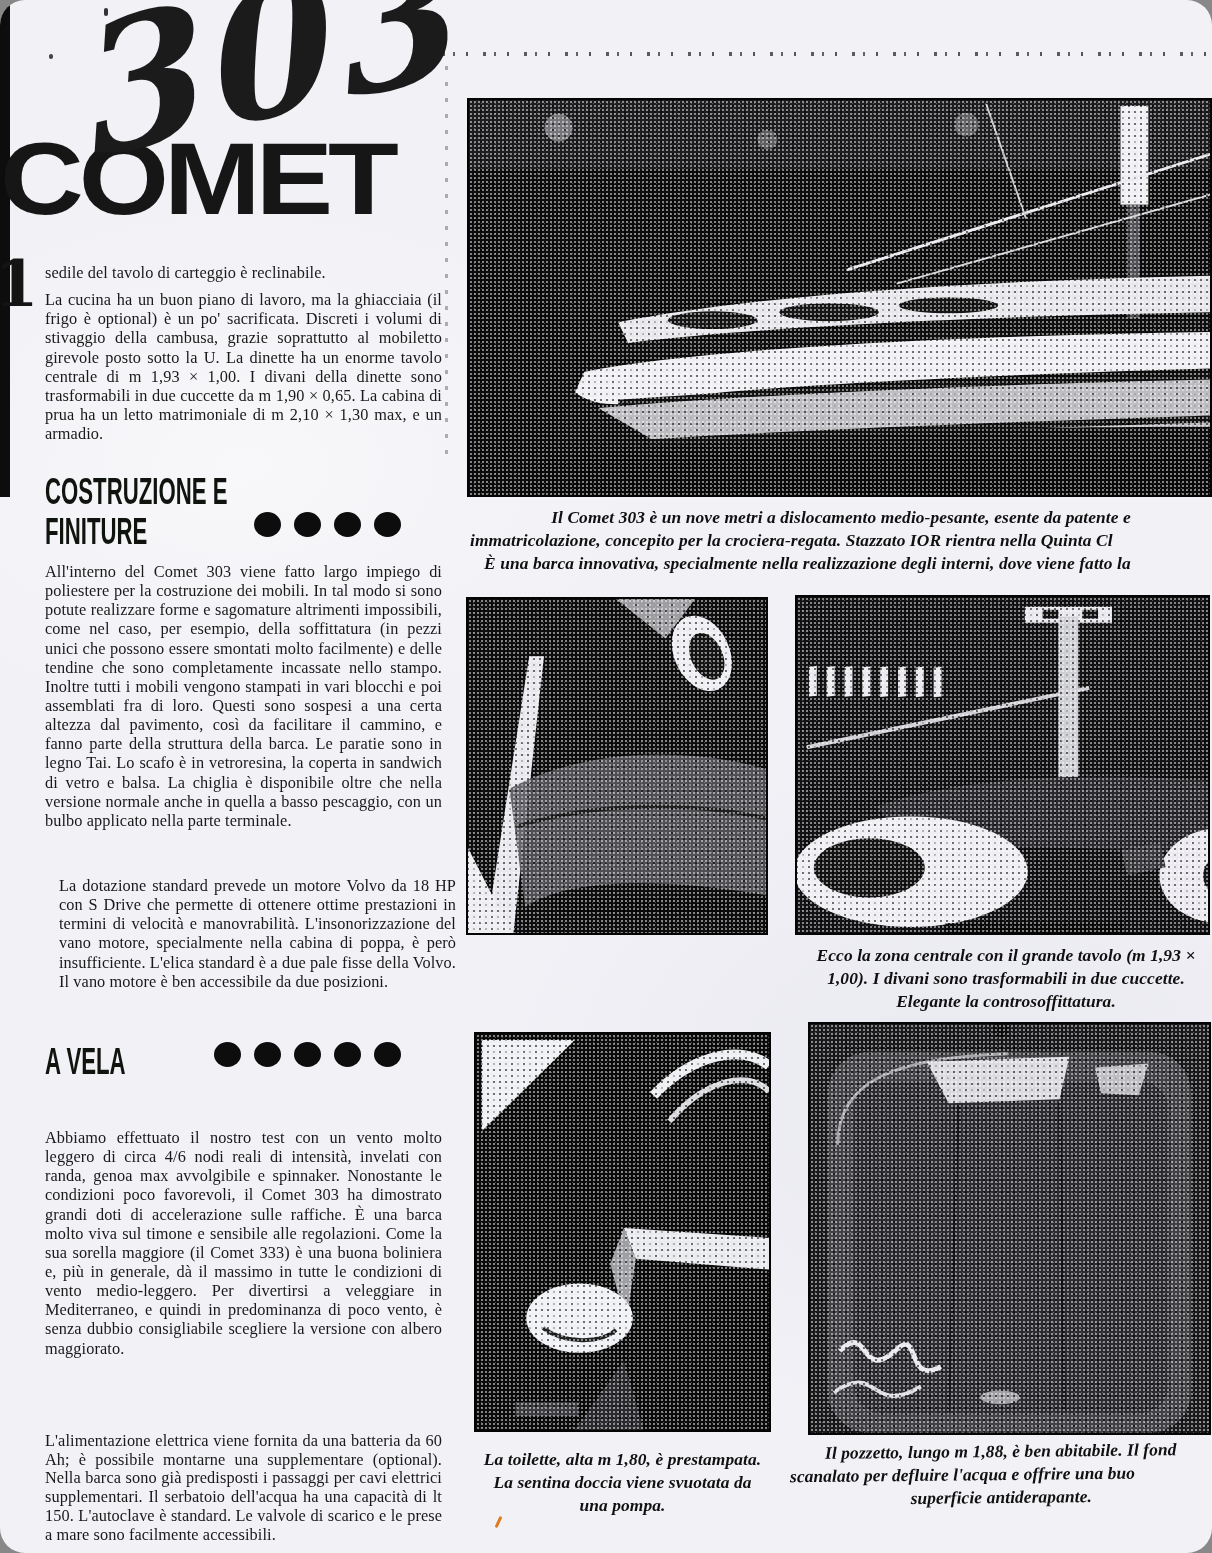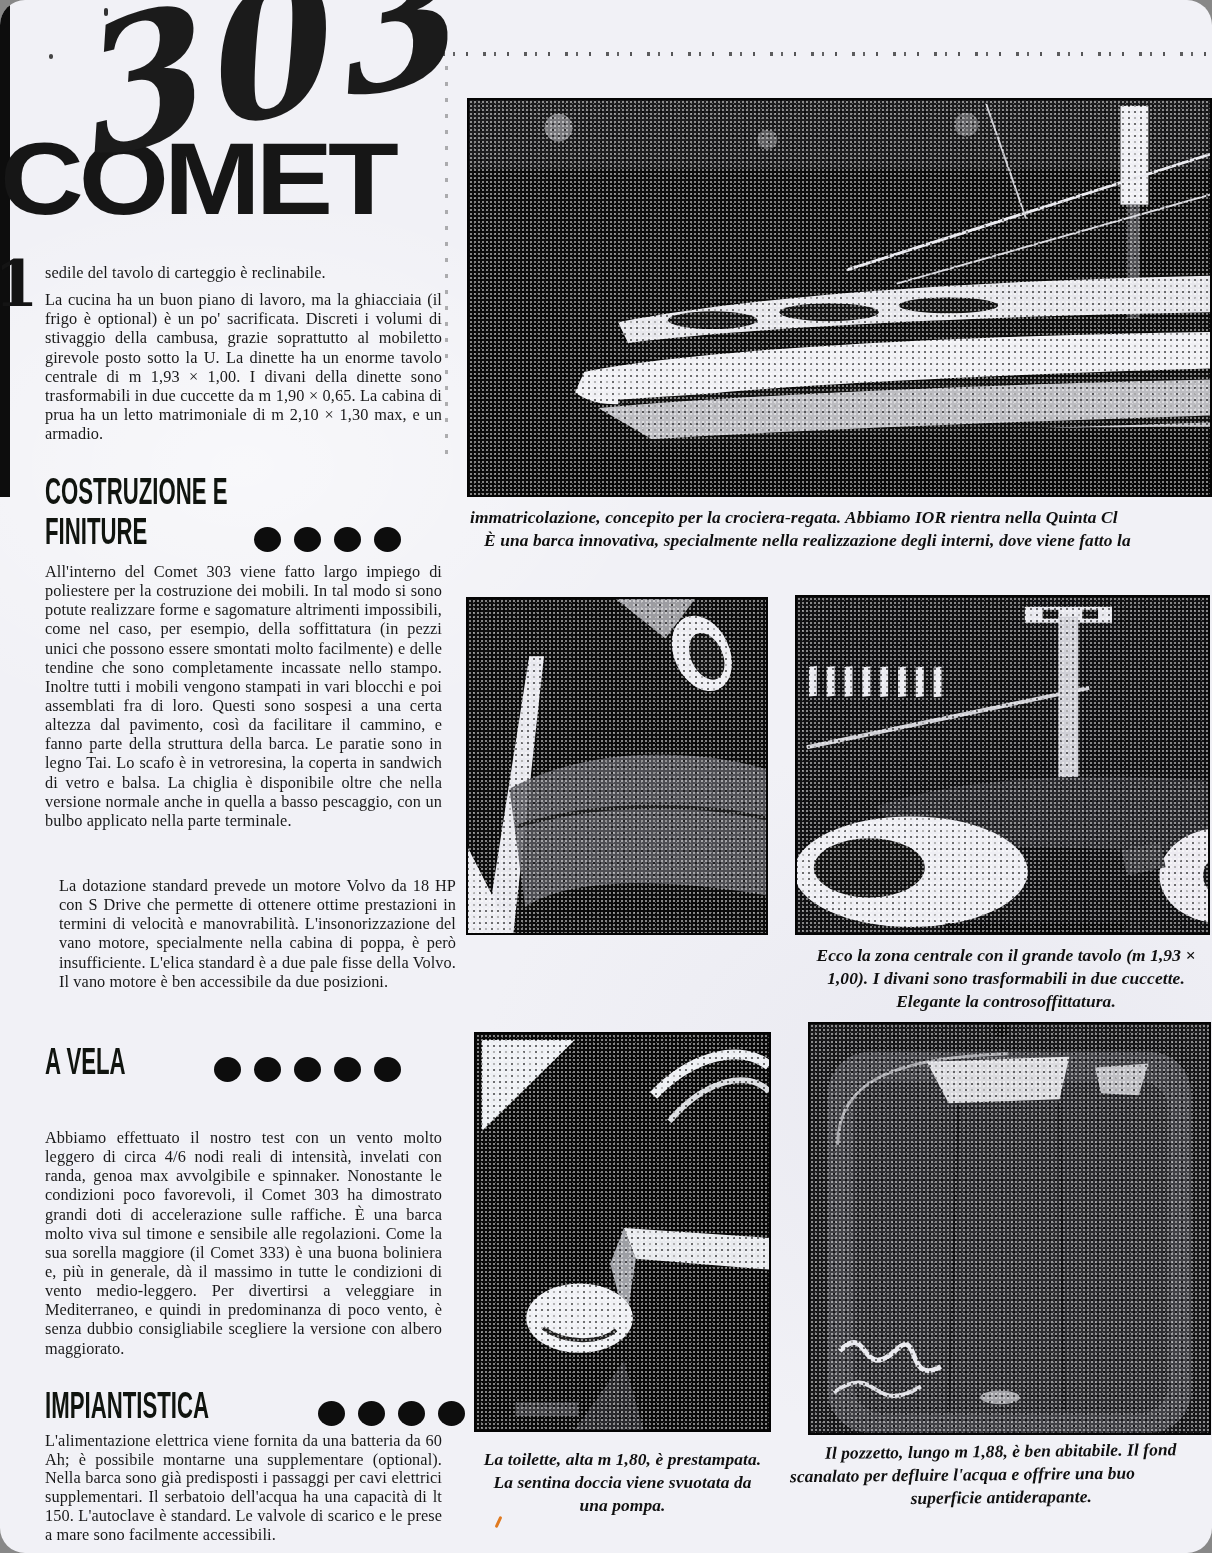--- a/index.html
+++ b/index.html
@@ -44,21 +44,21 @@
   .body-text p + p { margin-top:8px; }
   .intro-line1 { text-align:left; }
 
   .section-head { position:absolute; left:45px; width:356px; }
   .head-line, .head-row span.t {
     font-family:"Liberation Sans", sans-serif; font-weight:900;
     font-size:37px; line-height:1.08; color:#10140f; letter-spacing:0px;
     transform:scaleX(.6); transform-origin:left center; display:inline-block;
     white-space:nowrap;
   }
-  .head-row { display:flex; justify-content:space-between; align-items:flex-end; width:356px; }
+  .head-row { display:flex; justify-content:space-between; align-items:flex-start; width:356px; }
   .dots { display:flex; gap:13px; align-items:center; }
   .dots .dot { width:27px; height:25px; border-radius:50%; background:#0d0d0d; display:inline-block; }
 
   
   .photo { position:absolute; background:#0c0c0c; border:2px solid #050505; overflow:hidden; }
   .photo svg { position:absolute; inset:0; width:100%; height:100%; }
   .dither {
     position:absolute; inset:0; pointer-events:none;
     background-image:
       radial-gradient(rgba(255,255,255,.50) .7px, transparent 1.1px),
@@ -136,31 +136,20 @@
           <span class="dot"></span>
           <span class="dot"></span>
           <span class="dot"></span>
           <span class="dot"></span>
           <span class="dot"></span>
         </span>
     </div>
   </div>
   <div class="body-text" style="top:1128px;">Abbiamo effettuato il nostro test con un vento molto leggero di circa 4/6 nodi reali di intensità, invelati con randa, genoa max avvolgibile e spinnaker. Nonostante le condizioni poco favorevoli, il Comet 303 ha dimostrato grandi doti di accelerazione sulle raffiche. È una barca molto viva sul timone e sensibile alle regolazioni. Come la sua sorella maggiore (il Comet 333) è una buona boliniera e, più in generale, dà il massimo in tutte le condizioni di vento medio-leggero. Per divertirsi a veleggiare in Mediterraneo, e quindi in predominanza di poco vento, è senza dubbio consigliabile scegliere la versione con albero maggiorato.</div>
 
-  <div class="section-head" style="top:1386px;">
-    <div class="head-row">
-      <span class="t">IMPIANTISTICA</span>
-      <span class="dots">
-          <span class="dot"></span>
-          <span class="dot"></span>
-          <span class="dot"></span>
-          <span class="dot"></span>
-        </span>
-    </div>
-  </div>
   <div class="body-text" style="top:1432px;line-height:1.15;">L'alimentazione elettrica viene fornita da una batteria da 60 Ah; è possibile montarne una supplementare (optional). Nella barca sono già predisposti i passaggi per cavi elettrici supplementari. Il serbatoio dell'acqua ha una capacità di lt 150. L'autoclave è standard. Le valvole di scarico e le prese a mare sono facilmente accessibili.</div>
 
   <div class="photo" style="left:467px;top:98px;width:745px;height:399px;">
     <svg viewBox="0 0 745 400" preserveAspectRatio="none">
       <rect width="745" height="400" fill="#0d0d0d"></rect>
       <rect x="0" y="0" width="745" height="70" fill="#1d1d1f"></rect>
       <circle cx="90" cy="28" r="14" fill="#cfcfd6" opacity=".5"></circle>
       <circle cx="300" cy="40" r="10" fill="#bdbdc4" opacity=".4"></circle>
       <circle cx="500" cy="25" r="12" fill="#c7c7ce" opacity=".4"></circle>
       <rect x="655" y="6" width="28" height="100" fill="#efeff4"></rect>
@@ -177,21 +166,22 @@
       <path d="M130,312 C300,296 600,286 745,283 L745,331 C560,331 300,336 190,347 Z" fill="#dcdce2" opacity=".85"></path>
       <path d="M150,306 C400,289 620,283 745,279" stroke="#141414" stroke-width="5" fill="none"></path>
       <path d="M180,347 C420,333 620,327 745,323" stroke="#121212" stroke-width="7" fill="none"></path>
       <rect x="0" y="357" width="745" height="43" fill="#0a0a0a"></rect>
       <path d="M0,110 L125,255 L60,400 L0,400 Z" fill="#0b0b0b"></path>
     </svg>
     <div class="dither"></div>
   </div>
 
   <div class="caption" style="left:470px;top:506px;width:742px;">
-    <span class="cut">immatricolazione, concepito per la crociera-regata. Abbiamo IOR rientra nella Quinta Cl</span>
+    <span class="cut c1">Il Comet 303 è un nove metri a dislocamento medio-pesante, esente da patente e</span>
+    <span class="cut">immatricolazione, concepito per la crociera-regata. Stazzato IOR rientra nella Quinta Cl</span>
     <span class="cut" style="padding-left:14px;">È una barca innovativa, specialmente nella realizzazione degli interni, dove viene fatto la</span>
   </div>
 
   <div class="photo" style="left:466px;top:597px;width:302px;height:338px;">
     <svg viewBox="0 0 302 338" preserveAspectRatio="none">
       <rect width="302" height="338" fill="#0e0e0e"></rect>
       <polygon points="150,0 230,0 200,40" fill="#d9d9df" opacity=".7"></polygon>
       <ellipse cx="237" cy="55" rx="28" ry="40" fill="#ededf2" transform="rotate(-25 237 55)"></ellipse>
       <ellipse cx="242" cy="58" rx="16" ry="25" fill="#151515" transform="rotate(-25 242 58)"></ellipse>
       <path d="M18,338 L62,58 L77,58 L46,338 Z" fill="#e8e8ee"></path>

